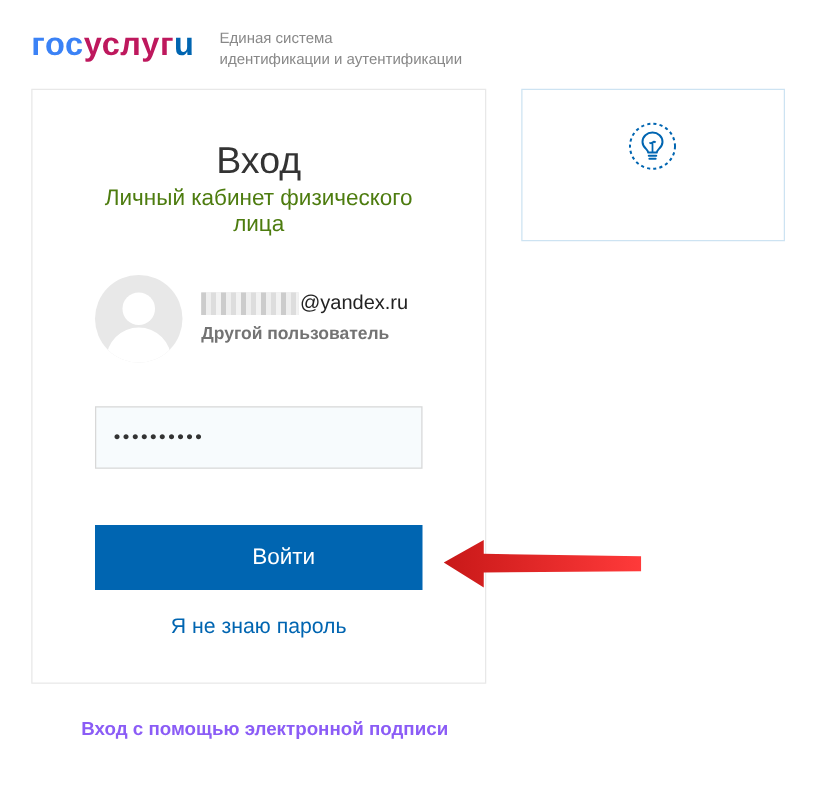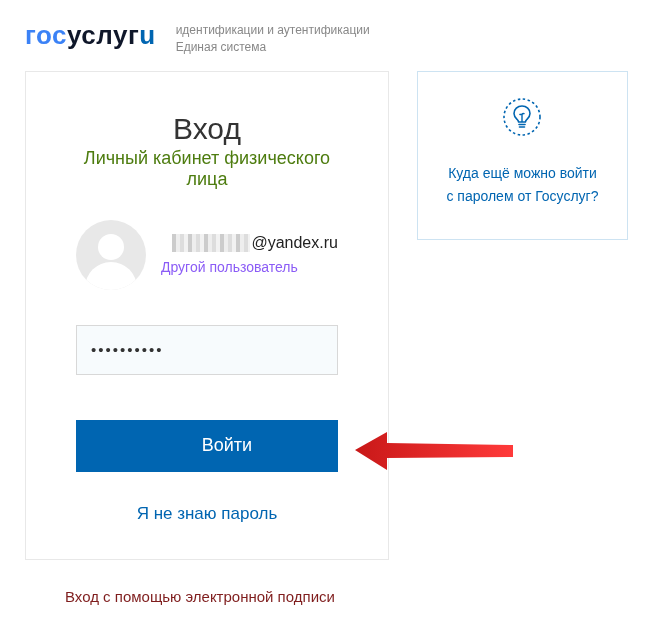--- a/index.html
+++ b/index.html
@@ -20,21 +20,21 @@
       align-items: flex-start;
       gap: 20px;
     }
     .logo {
       font-size: 26px;
       font-weight: bold;
       letter-spacing: 0.5px;
       white-space: nowrap;
     }
     .logo-gos { color: #3b82f6; }
-    .logo-uslugi { color: #0f172a; }
+    .logo-uslugi { color: #be185d; }
     .logo-last { color: #0065b1; }
     .header-subtitle {
       color: #888;
       font-size: 12px;
       line-height: 1.4;
       padding-top: 2px;
     }
     .content {
       padding: 0 25px;
       display: flex;
@@ -99,38 +99,38 @@
     }
     .user-info {
       flex: 1;
     }
     .user-email {
       font-size: 16px;
       color: #222;
       margin-bottom: 6px;
       display: flex;
       align-items: center;
-      justify-content: flex-end;
     }
     .pixelated {
       display: inline-block;
       width: 78px;
       height: 18px;
       background:
         repeating-linear-gradient(to right,
           #ccc 0, #ccc 4px, #eee 4px, #eee 8px, #ddd 8px, #ddd 12px, #f2f2f2 12px, #f2f2f2 16px),
         #e0e0e0;
       filter: blur(0.6px);
       margin-right: 1px;
     }
     .other-user-link {
       font-size: 14px;
-      color: #8b5cf6;
+      color: #737373;
       text-decoration: none;
       cursor: pointer;
+      font-weight: bold;
     }
     .password-input {
       width: 100%;
       height: 50px;
       border: 1px solid #d8d8d8;
       background: #f7fbfd;
       padding: 0 14px;
       font-size: 15px;
       color: #333;
       letter-spacing: 2px;
@@ -138,21 +138,21 @@
       margin-bottom: 45px;
     }
     .login-button {
       width: 100%;
       height: 52px;
       background: #0065b1;
       color: #fff;
       border: none;
       font-size: 18px;
       cursor: pointer;
-      margin-bottom: 32px;
+      margin-bottom: 19px;
       padding-left: 40px;
     }
     .forgot-link {
       font-size: 17px;
       color: #0065b1;
       text-decoration: none;
       cursor: pointer;
       display: inline-block;
     }
     .side-panel {
@@ -173,43 +173,44 @@
       color: #0065b1;
       line-height: 1.7;
       cursor: pointer;
     }
     .bottom-link {
       text-align: left;
       padding: 28px 25px 0 65px;
       font-size: 15px;
     }
     .bottom-link a {
-      color: #7f1d1d;
+      color: #8b5cf6;
       text-decoration: none;
       cursor: pointer;
+      font-weight: bold;
     }
     .arrow {
       position: absolute;
       top: 418px;
       left: 355px;
       width: 158px;
       height: 70px;
       pointer-events: none;
     }
   </style>
 </head>
 <body>
 
 <div class="header">
   <div class="logo">
     <span class="logo-gos">гос</span><span class="logo-uslugi">услуг</span><span class="logo-last">u</span>
   </div>
   <div class="header-subtitle">
+    <div>Единая система</div>
     <div>идентификации и аутентификации</div>
-    <div>Единая система</div>
   </div>
 </div>
 
 <div class="content">
   <div class="login-panel">
     <h1 class="login-title">Вход</h1>
     <div class="login-subtitle">Личный кабинет физического лица</div>
 
     <div class="user-row">
       <div class="avatar"></div>
@@ -231,24 +232,20 @@
 
   <div class="side-panel">
     <svg class="hint-icon" viewBox="0 0 40 40">
       <circle cx="20" cy="20" r="18" fill="none" stroke="#0065b1" stroke-width="1.6" stroke-dasharray="2.5 2.5"></circle>
       <path d="M20 9 c-4.5 0 -8 3.3 -8 7.5 c0 2.7 1.5 4.4 3 5.8 c0.8 0.8 1.4 1.5 1.6 2.7 h6.8 c0.2 -1.2 0.8 -1.9 1.6 -2.7 c1.5 -1.4 3 -3.1 3 -5.8 c0 -4.2 -3.5 -7.5 -8 -7.5 z" fill="none" stroke="#0065b1" stroke-width="1.6" stroke-linejoin="round"></path>
       <line x1="17" y1="27.5" x2="23" y2="27.5" stroke="#0065b1" stroke-width="1.6" stroke-linecap="round"></line>
       <line x1="17.5" y1="30" x2="22.5" y2="30" stroke="#0065b1" stroke-width="1.6" stroke-linecap="round"></line>
       <line x1="20" y1="17" x2="20" y2="25" stroke="#0065b1" stroke-width="1.4"></line>
       <path d="M17.5 17 q1.2 1.2 2.5 0 q1.2 -1.2 2.5 0" fill="none" stroke="#0065b1" stroke-width="1.4"></path>
     </svg>
-    <div class="side-text">
-      <div>Куда ещё можно войти</div>
-      <div>с паролем от Госуслуг?</div>
-    </div>
   </div>
 </div>
 
 <div class="bottom-link">
   <a>Вход с помощью электронной подписи</a>
 </div>
 
 <svg class="arrow" viewBox="0 0 158 70">
   <defs>
     <linearGradient id="ag" x1="0" y1="0" x2="1" y2="0">

